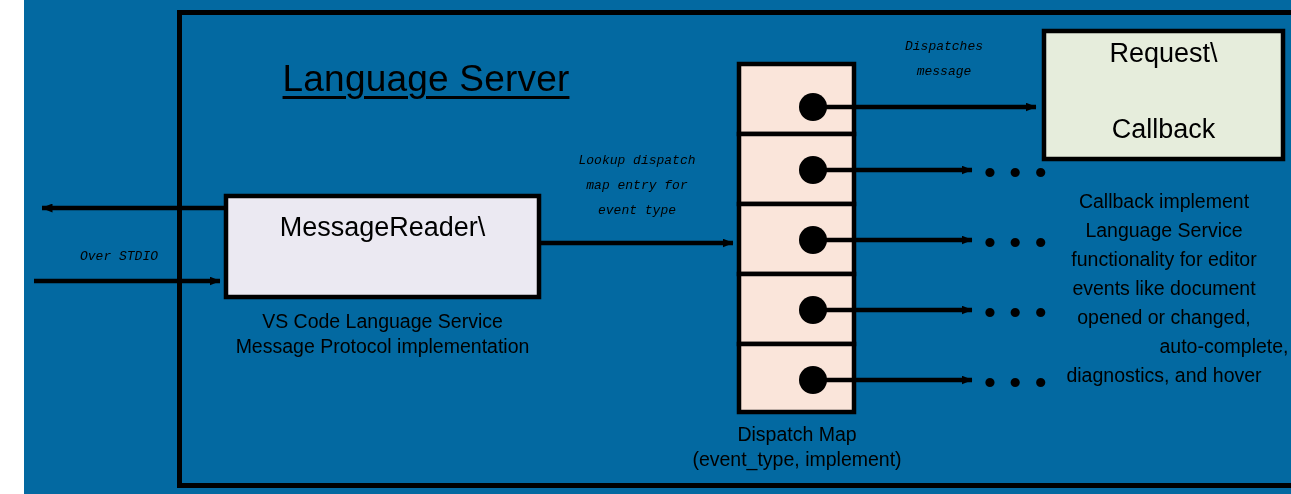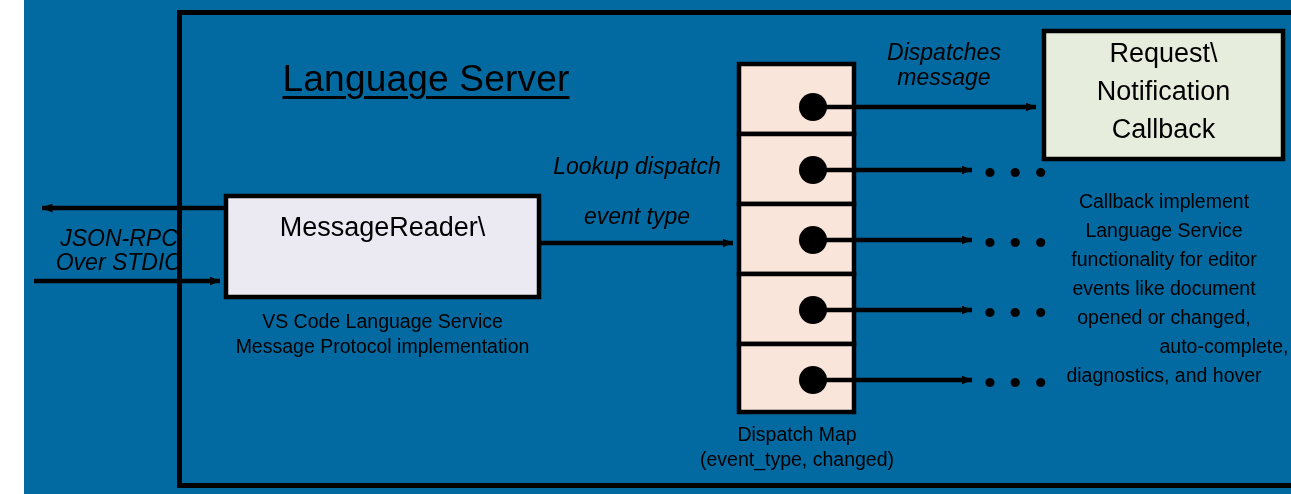--- a/index.html
+++ b/index.html
@@ -38,21 +38,22 @@
     text-decoration-thickness: 2.5px;
   }
   .boxlabel {
     font-size: 27px;
   }
   .caption {
     font-size: 19.5px;
   }
   .italic {
     font-style: italic;
-    font-size: 23px;
+    font-size: 13px;
+    font-family: Liberation Mono, monospace;
   }
   .body-note {
     font-size: 19.5px;
   }
   .ellipsis {
     position: absolute;
     font-size: 34px;
     letter-spacing: 2px;
     color: #000;
     line-height: 1;
@@ -99,39 +100,38 @@
     <path d="M789,310 L948,310" fill="none" stroke="#000000" stroke-width="4.5" marker-end="url(#arrowhead)"></path>
 
     <circle cx="789" cy="380" r="14" fill="#000000"></circle>
     <path d="M789,380 L948,380" fill="none" stroke="#000000" stroke-width="4.5" marker-end="url(#arrowhead)"></path>
 
     <rect x="1020" y="31" width="239" height="128" fill="#E6EDDC" stroke="#000000" stroke-width="4.5"></rect>
   </svg>
 
   <div class="txt title" style="left:237px; top:57px; width:330px;">Language Server</div>
 
-  <div class="txt italic" style="left:20px; top:225px; width:150px;">JSON-RPC</div>
   <div class="txt italic" style="left:20px; top:249px; width:150px;">Over STDIO</div>
 
   <div class="txt boxlabel" style="left:202px; top:212px; width:313px;">MessageReader\</div>
 
   <div class="txt caption" style="left:192px; top:310px; width:333px;">VS Code Language Service</div>
   <div class="txt caption" style="left:183px; top:335px; width:351px;">Message Protocol implementation</div>
 
   <div class="txt italic" style="left:523px; top:153px; width:180px;">Lookup dispatch</div>
+  <div class="txt italic" style="left:523px; top:178px; width:180px;">map entry for</div>
   <div class="txt italic" style="left:523px; top:203px; width:180px;">event type</div>
 
   <div class="txt italic" style="left:840px; top:39px; width:160px;">Dispatches</div>
   <div class="txt caption" style="left:648px; top:423px; width:250px;">Dispatch Map</div>
 
   <div class="txt italic" style="left:840px; top:64px; width:160px;">message</div>
-  <div class="txt caption" style="left:648px; top:448px; width:250px;">(event_type, changed)</div>
+  <div class="txt caption" style="left:648px; top:448px; width:250px;">(event_type, implement)</div>
 
   <div class="txt boxlabel" style="left:1020px; top:38px; width:239px;">Request\</div>
-  <div class="txt boxlabel" style="left:1020px; top:76px; width:239px;">Notification</div>
   <div class="txt boxlabel" style="left:1020px; top:114px; width:239px;">Callback</div>
 
   <div class="ellipsis" style="left:960px; top:155px;">• • •</div>
   <div class="ellipsis" style="left:960px; top:225px;">• • •</div>
   <div class="ellipsis" style="left:960px; top:295px;">• • •</div>
   <div class="ellipsis" style="left:960px; top:365px;">• • •</div>
 
   <div class="txt body-note" style="left:1000px; top:190px; width:280px;">Callback implement</div>
   <div class="txt body-note" style="left:1000px; top:219px; width:280px;">Language Service</div>
   <div class="txt body-note" style="left:1000px; top:248px; width:280px;">functionality for editor</div>

